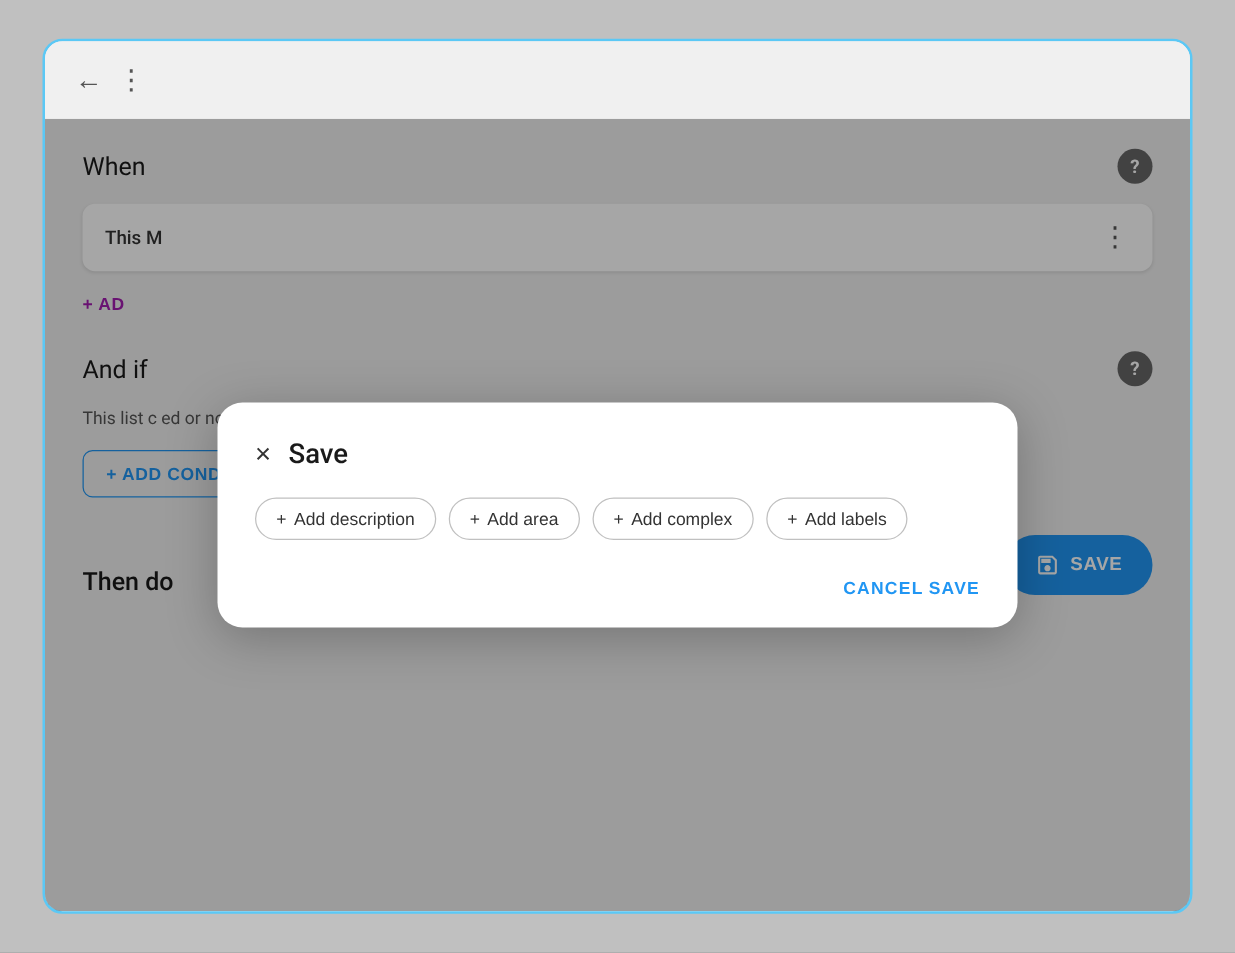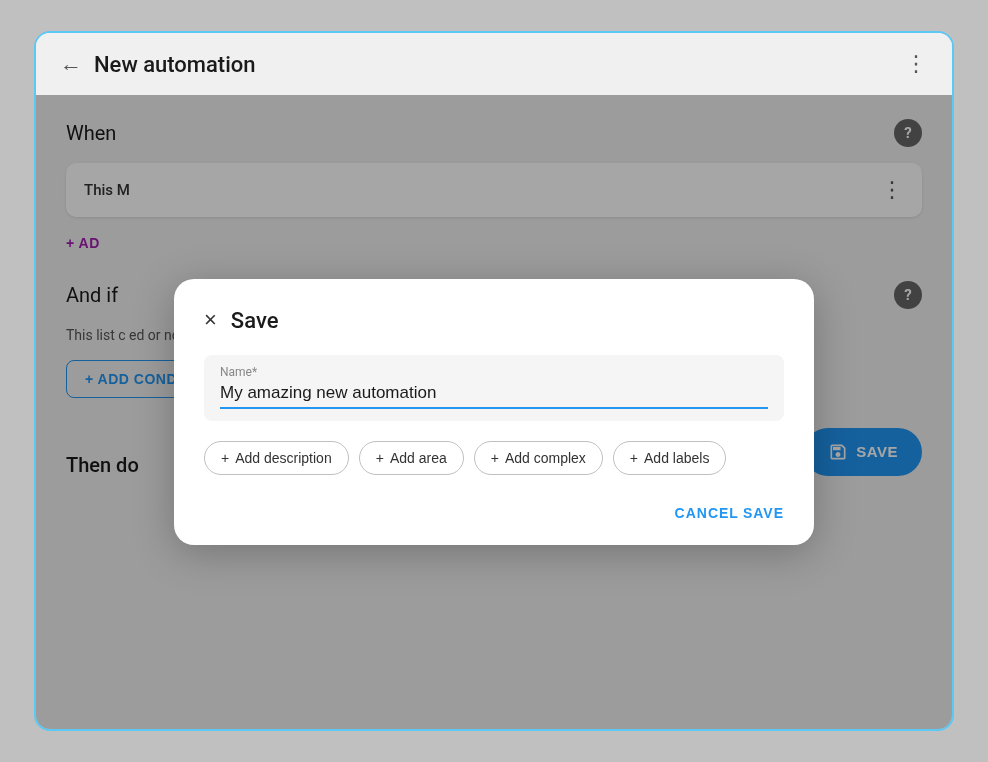--- a/index.html
+++ b/index.html
@@ -288,21 +288,20 @@
       letter-spacing: 1px;
     }
   </style>
 </head>
 <body>
 
 <div class="app-window">
 
   <div class="header">
     <button class="back-btn">←</button>
-    <span class="header-title">New automation</span>
     <button class="more-btn">
       <span class="dots-icon">⋮</span>
     </button>
   </div>
 
   <div class="main-content">
     
     <div class="section-header">
       <span class="section-title">When</span>
       <div class="help-icon">?</div>
@@ -341,24 +340,20 @@
 
     
     <div class="overlay">
       <div class="dialog">
 
         <div class="dialog-header">
           <button class="dialog-close-btn">×</button>
           <span class="dialog-title">Save</span>
         </div>
 
-        <div class="name-field-wrapper">
-          <div class="name-label">Name*</div>
-          <input class="name-input" type="text" value="My amazing new automation" style="">
-        </div>
 
         <div class="chip-row">
           <button class="chip-btn">
             <span>+</span>
             <span>Add description</span>
           </button>
           <button class="chip-btn">
             <span>+</span>
             <span>Add area</span>
           </button>

